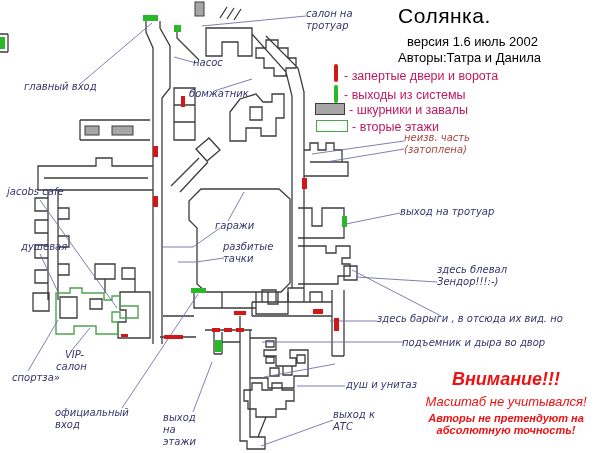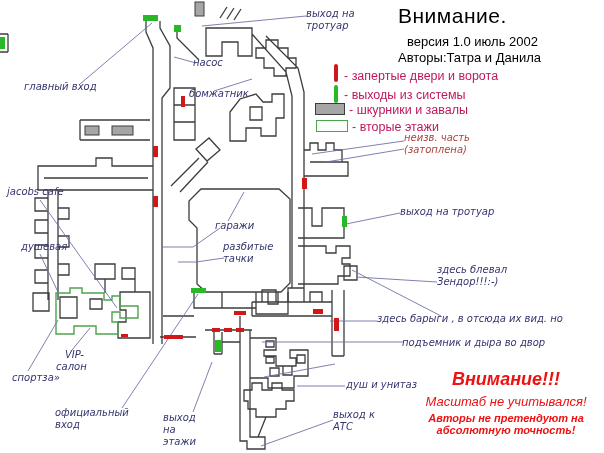--- a/index.html
+++ b/index.html
@@ -147,37 +147,37 @@
       <rect class="mk-exit" x="143" y="15" width="15" height="6"></rect>
       <rect class="mk-exit" x="174" y="25" width="7" height="7"></rect>
       <rect class="mk-exit" x="342" y="216" width="5" height="11"></rect>
       <rect class="mk-exit" x="191" y="288" width="15" height="5"></rect>
       <rect class="mk-exit" x="215" y="340" width="7" height="12"></rect>
       <rect class="mk-exit" x="0" y="37" width="5" height="12"></rect>
     </g>
   </svg>
 
   <div class="title-block">
-    <div class="title-main">Внимание.</div>
-    <div class="title-sub" style="margin-left:9px;">версия 1.0    июль 2002</div>
+    <div class="title-main">Солянка.</div>
+    <div class="title-sub" style="margin-left:9px;">версия 1.6    июль 2002</div>
     <div class="title-sub" style="margin-top:1px;">Авторы:Татра и Данила</div>
   </div>
 
   <div>
     <div class="legend-marker lm-bar lm-locked" style="left:334px;top:64px;"></div>
     <div class="legend-text" style="left:344px;top:69px;">- запертые двери и ворота</div>
     <div class="legend-marker lm-bar lm-exit" style="left:334px;top:85px;"></div>
     <div class="legend-text" style="left:344px;top:88px;">- выходы из системы</div>
     <div class="legend-marker lm-rubble" style="left:315px;top:103px;"></div>
     <div class="legend-text" style="left:349px;top:103px;">- шкурники и завалы</div>
     <div class="legend-marker lm-second" style="left:316px;top:120px;"></div>
     <div class="legend-text" style="left:352px;top:120px;">- вторые этажи</div>
   </div>
 
-  <div class="mlabel" style="left:306px;top:8px;">выход на
+  <div class="mlabel" style="left:306px;top:8px;">салон на
 тротуар</div>
   <div class="mlabel" style="left:24px;top:81px;">главный вход</div>
   <div class="mlabel" style="left:193px;top:57px;text-align:center;">насос</div>
   <div class="mlabel" style="left:189px;top:88px;">бомжатник</div>
   <div class="mlabel red" style="left:404px;top:132px;">неизв. часть
 (затоплена)</div>
   <div class="mlabel" style="left:7px;top:186px;">jacobs cafe</div>
   <div class="mlabel" style="left:21px;top:241px;">душевая</div>
   <div class="mlabel" style="left:215px;top:220px;">гаражи</div>
   <div class="mlabel" style="left:223px;top:241px;">разбитые

